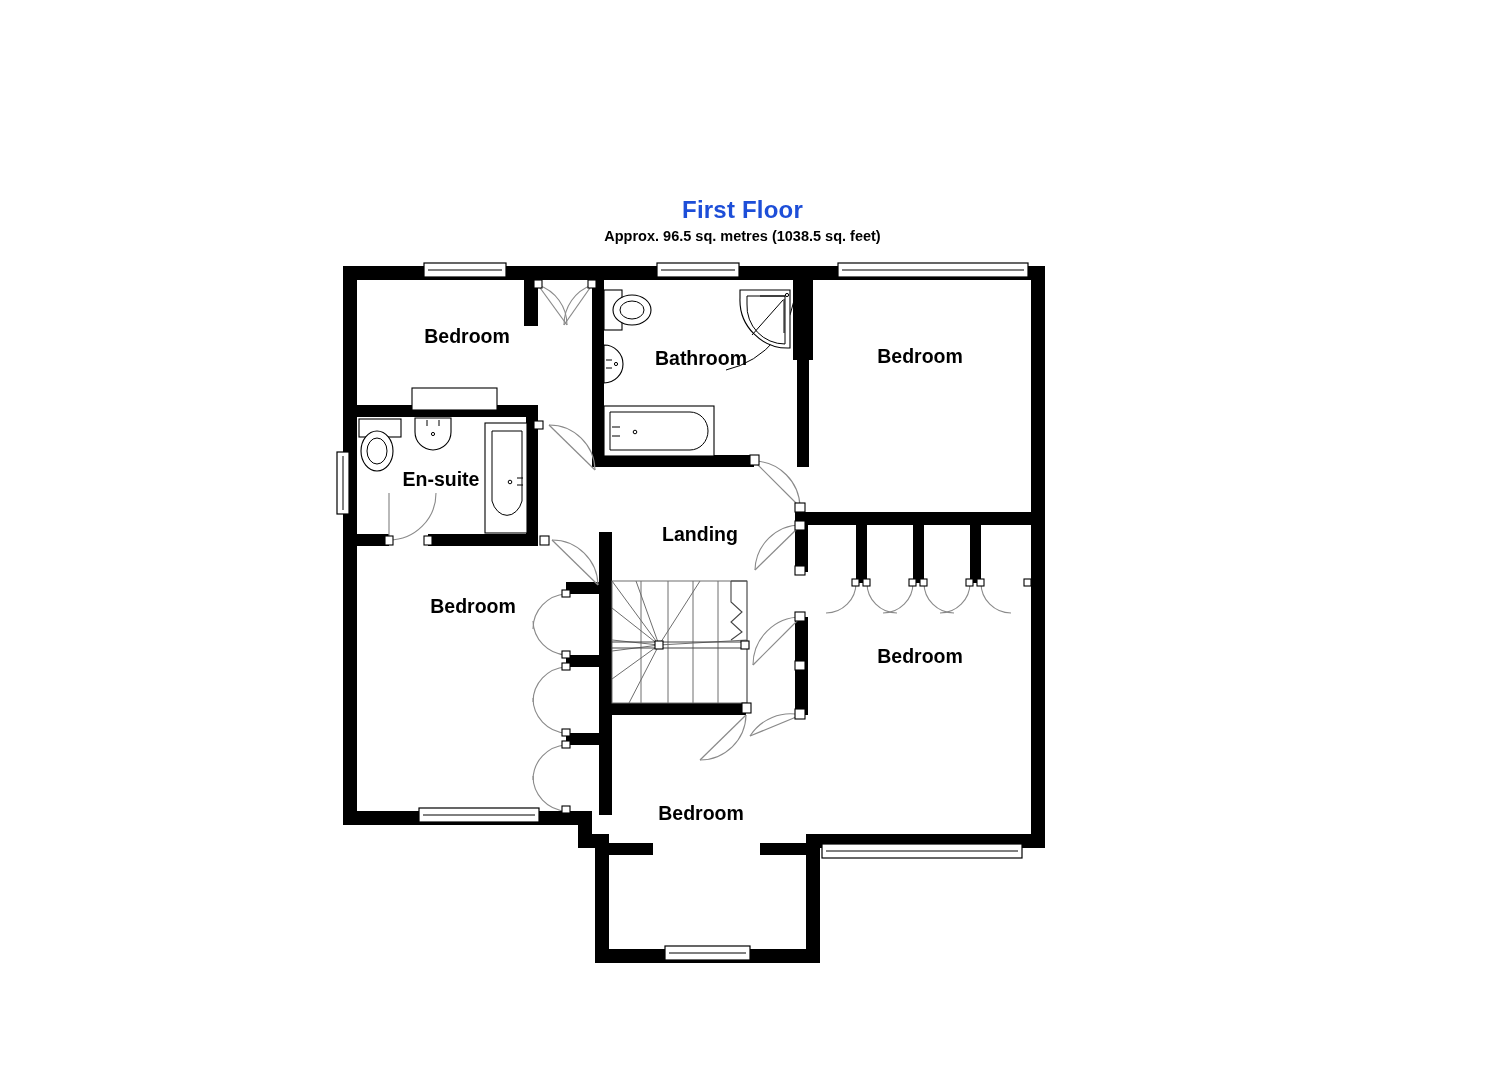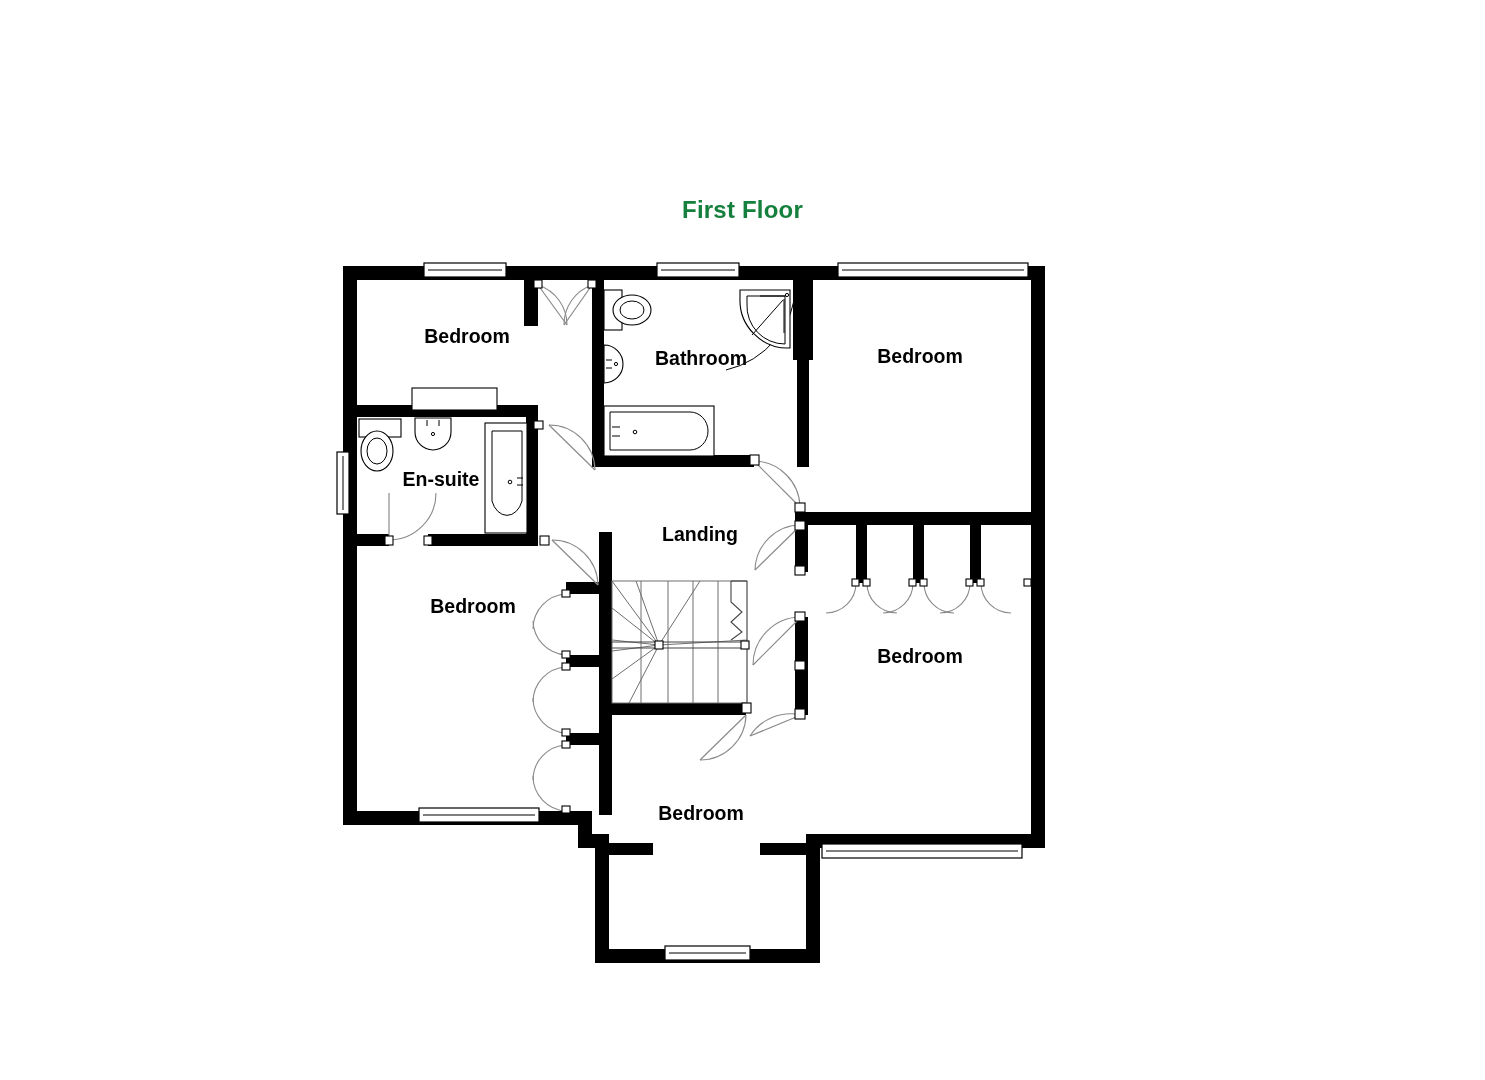--- a/index.html
+++ b/index.html
@@ -24,21 +24,21 @@
     position: absolute;
     left: 0;
     top: 196px;
     width: 1485px;
     text-align: center;
     pointer-events: none;
   }
   .floor-title {
     font-size: 24px;
     font-weight: bold;
-    color: #15803d;
+    color: #1d4ed8;
     letter-spacing: 0.2px;
     line-height: 28px;
   }
   .floor-sub {
     font-size: 14.5px;
     font-weight: bold;
     color: #000;
     line-height: 20px;
     margin-top: 2px;
   }
@@ -68,20 +68,21 @@
     dominant-baseline: middle;
   }
 </style>
 </head>
 <body>
 
 <div id="plan-root">
 
   <div class="title-block">
     <div class="floor-title">First Floor</div>
+    <div class="floor-sub">Approx. 96.5 sq. metres (1038.5 sq. feet)</div>
   </div>
 
   <svg id="floorplan" viewBox="0 0 1485 1080">
 
     <g>
 
       <path class="wall" fill-rule="evenodd" d="
         M343,266 L1045,266 L1045,848 L820,848 L820,963 L595,963 L595,848 L578,848
         L578,825 L343,825 Z
         M357,280 L357,811 L592,811 L592,834 L609,834 L609,949 L806,949 L806,834

